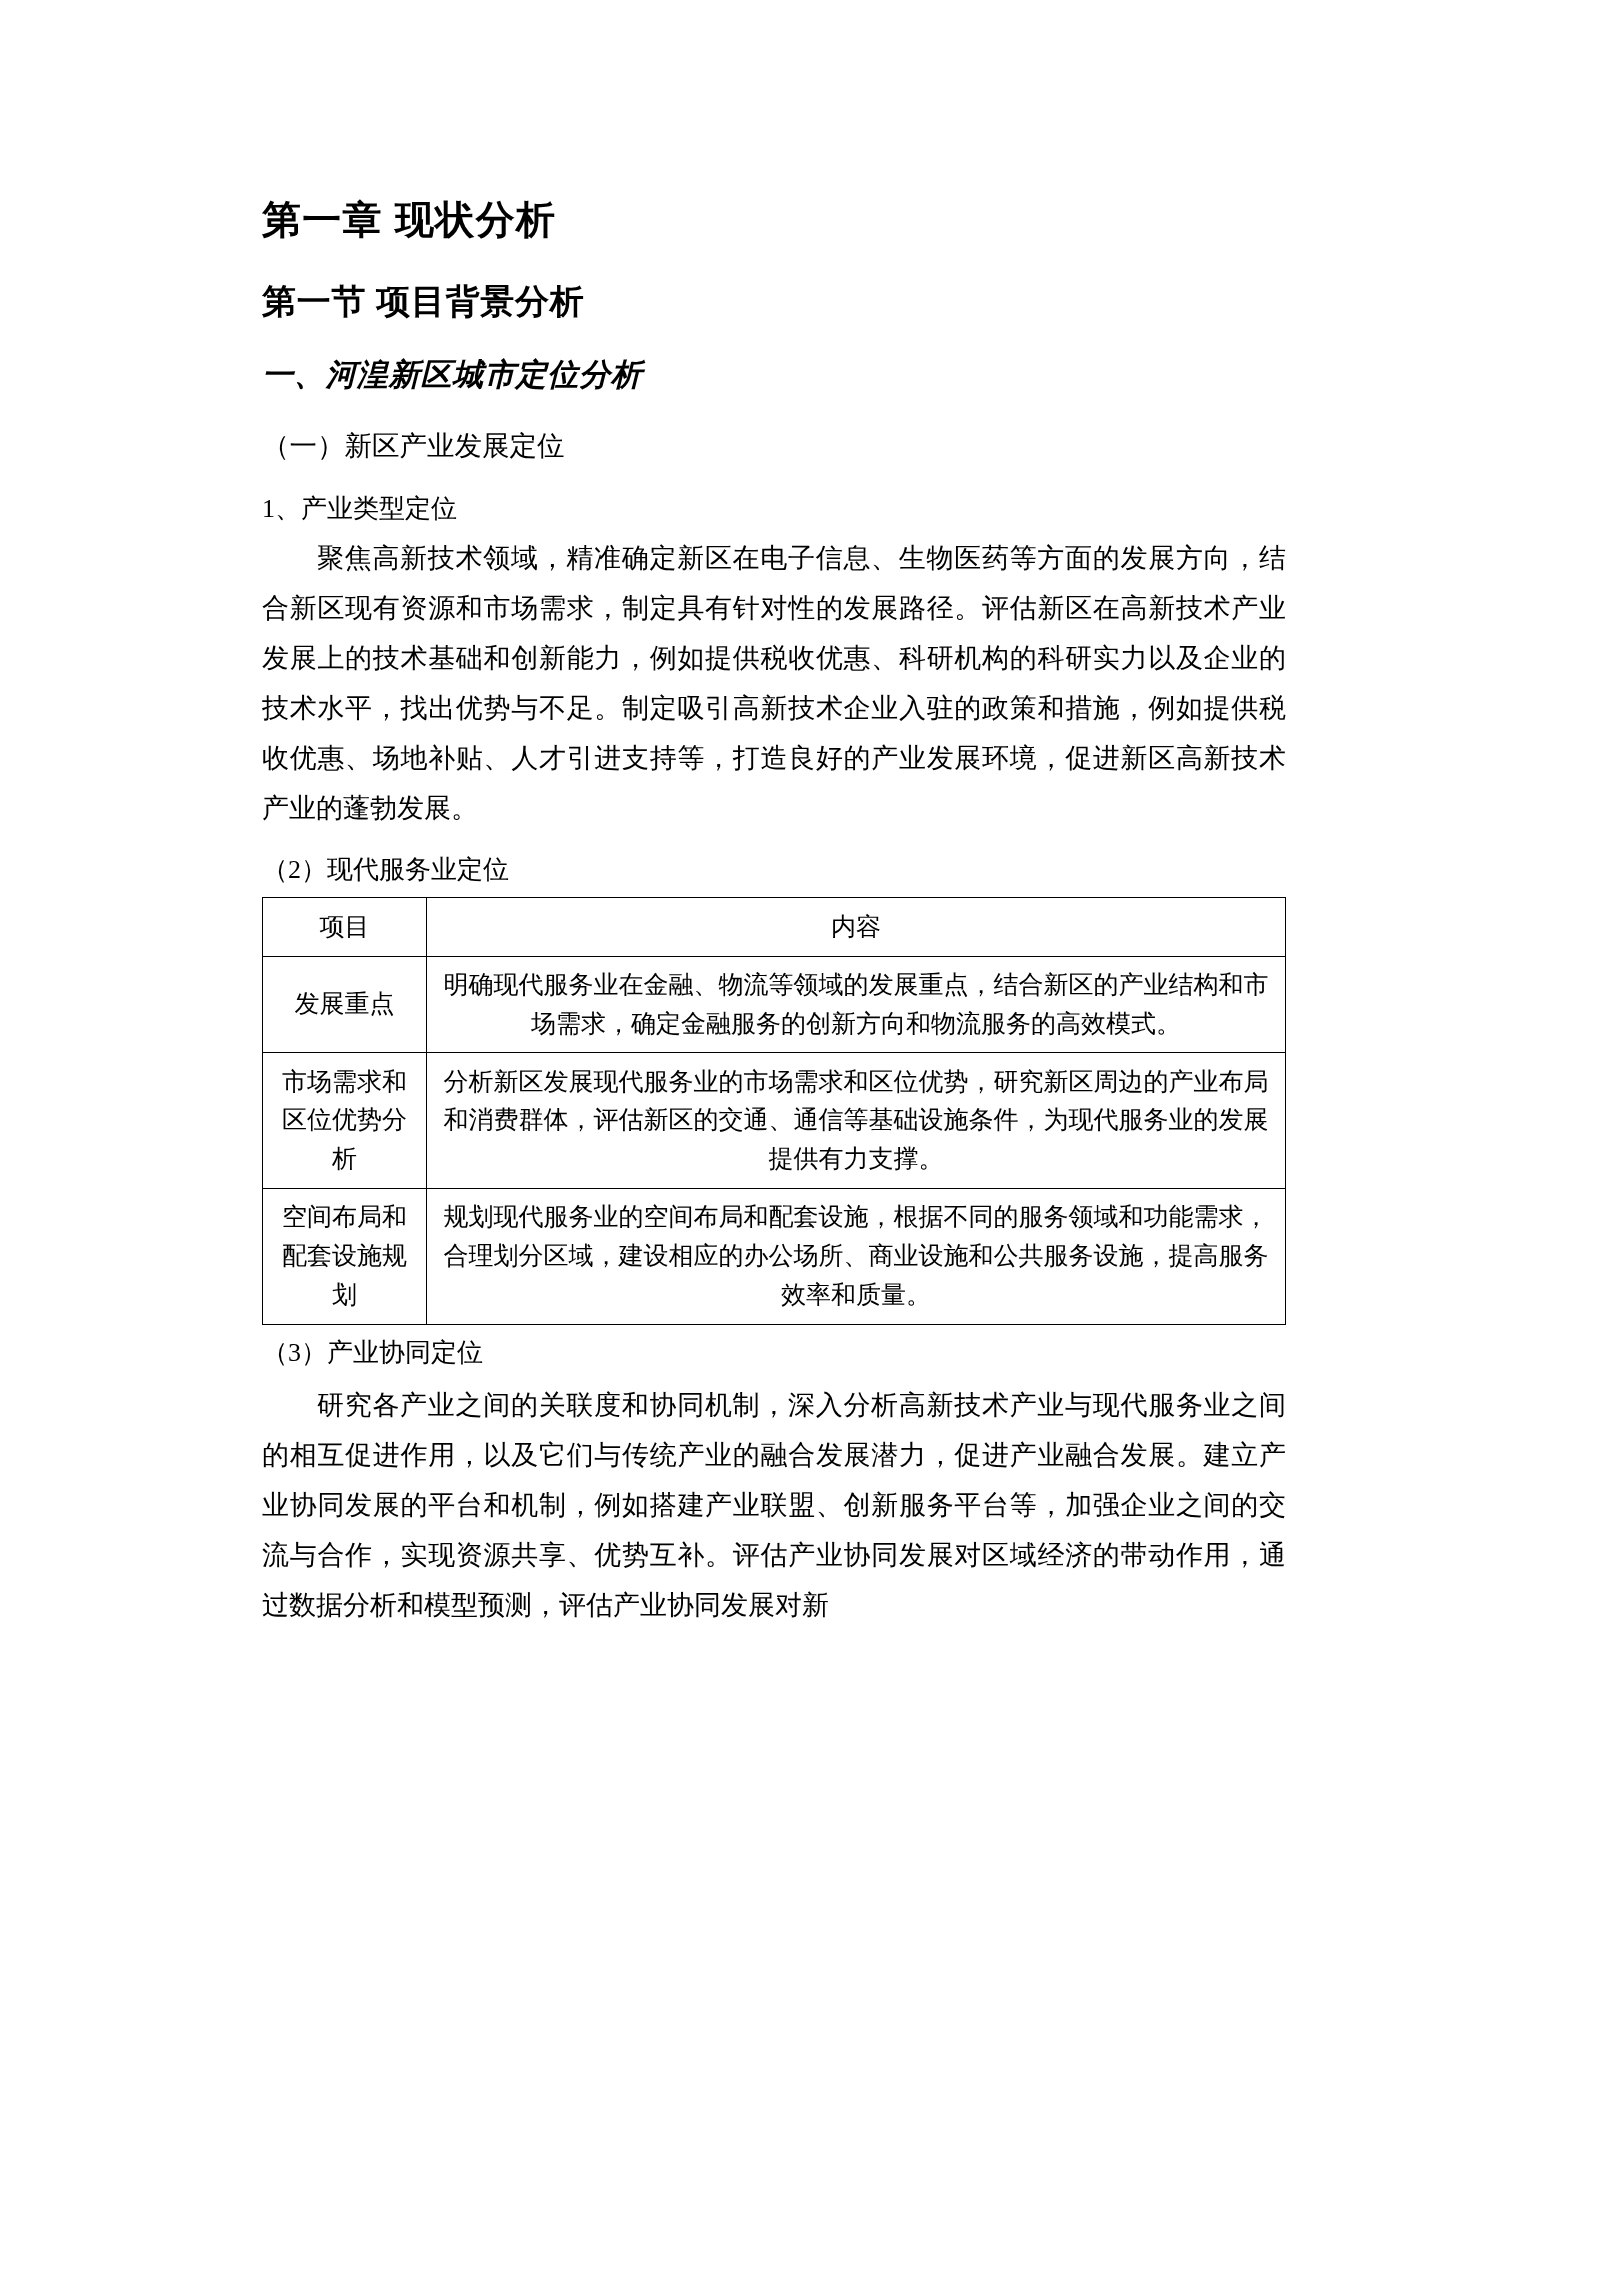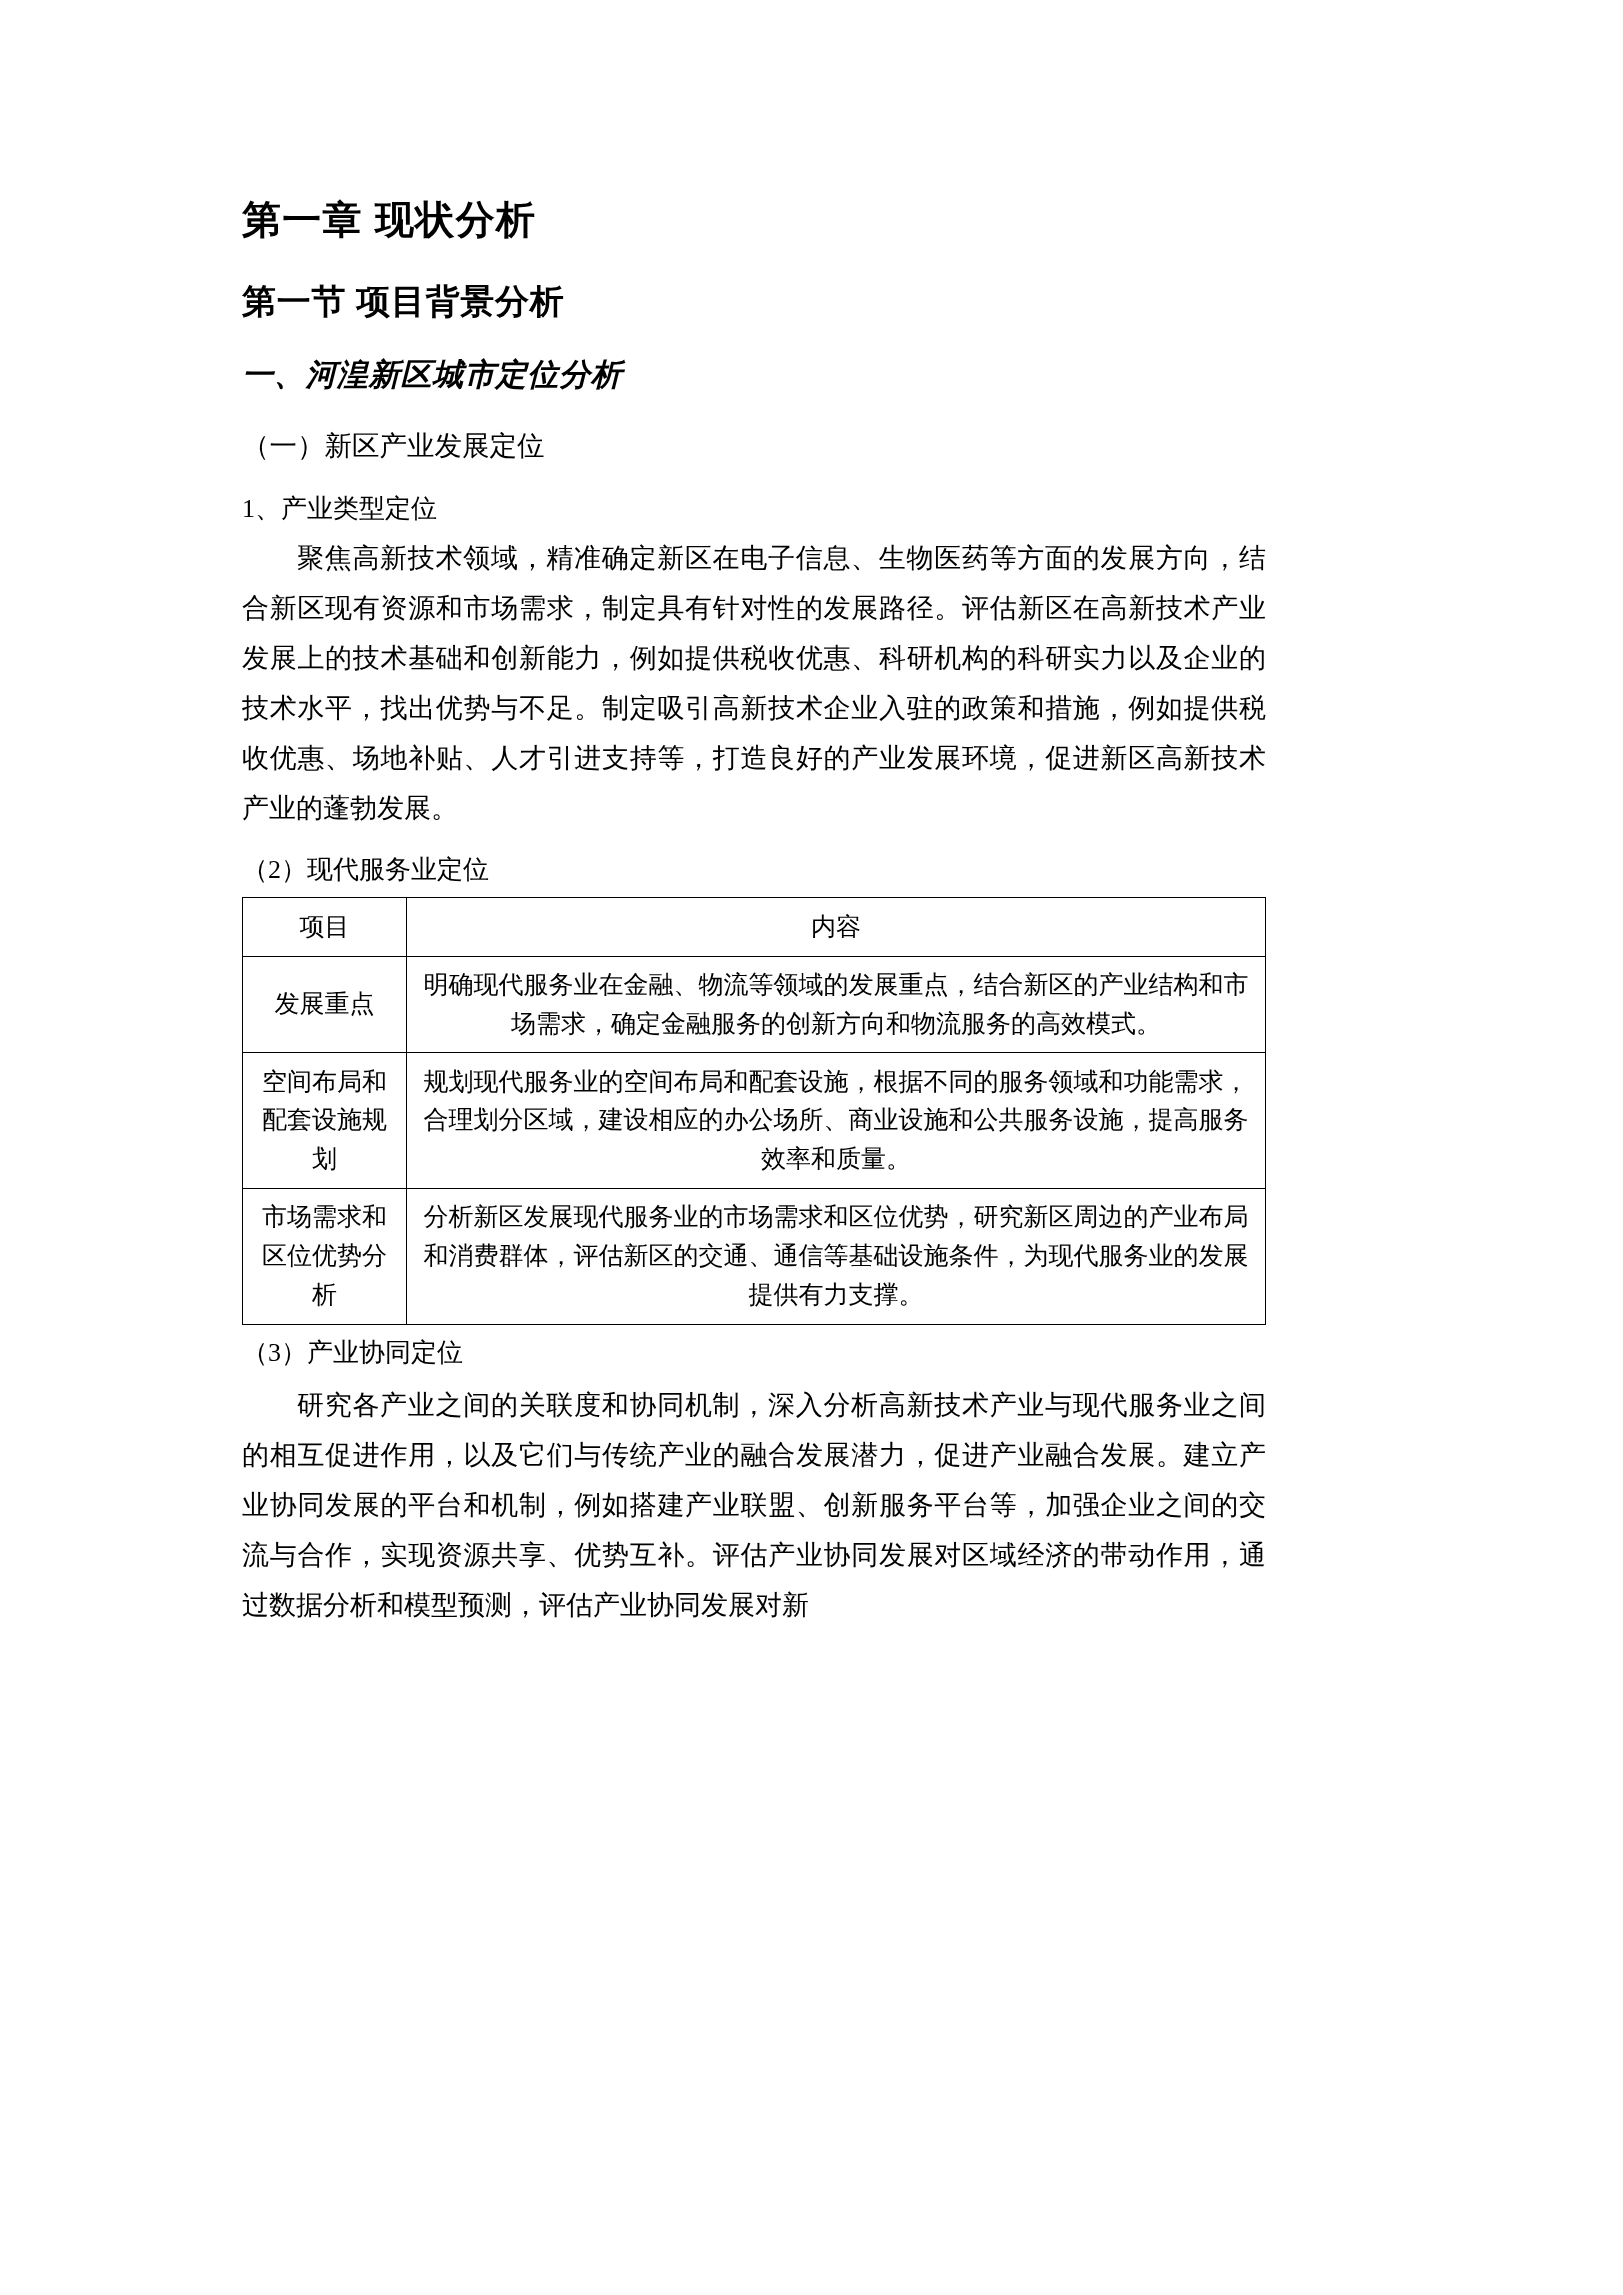--- a/index.html
+++ b/index.html
@@ -13,20 +13,21 @@
     font-family: "Liberation Serif", "DejaVu Serif", serif;
     color: #000000;
     -webkit-font-smoothing: antialiased;
   }
   .page {
     position: relative;
     width: 1482px;
     height: 2295px;
     box-sizing: border-box;
     padding: 196px 216px 0 242px;
+    margin-left: 20px;
   }
   .chapter-title {
     font-family: "Liberation Sans", "DejaVu Sans", sans-serif;
     font-size: 39px;
     font-weight: bold;
     letter-spacing: 1.3px;
     margin: 0 0 35px 0;
     line-height: 1.25;
   }
   .section-title {
@@ -131,26 +132,26 @@
     <tbody>
       <tr>
         <td class="col-item th-cell">项目</td>
         <td class="col-content centered th-cell">内容</td>
       </tr>
       <tr>
         <td class="col-item">发展重点</td>
         <td class="col-content centered">明确现代服务业在金融、物流等领域的发展重点，结合新区的产业结构和市场需求，确定金融服务的创新方向和物流服务的高效模式。</td>
       </tr>
       <tr>
+        <td class="col-item">市场需求和区位优势分析</td>
+        <td class="col-content centered">分析新区发展现代服务业的市场需求和区位优势，研究新区周边的产业布局和消费群体，评估新区的交通、通信等基础设施条件，为现代服务业的发展提供有力支撑。</td>
+      </tr>
+      <tr>
         <td class="col-item">空间布局和配套设施规划</td>
         <td class="col-content centered">规划现代服务业的空间布局和配套设施，根据不同的服务领域和功能需求，合理划分区域，建设相应的办公场所、商业设施和公共服务设施，提高服务效率和质量。</td>
-      </tr>
-      <tr>
-        <td class="col-item">市场需求和区位优势分析</td>
-        <td class="col-content centered">分析新区发展现代服务业的市场需求和区位优势，研究新区周边的产业布局和消费群体，评估新区的交通、通信等基础设施条件，为现代服务业的发展提供有力支撑。</td>
       </tr>
     </tbody>
   </table>
 
   <div class="level5-title">（3）产业协同定位</div>
 
   <p class="body-para">研究各产业之间的关联度和协同机制，深入分析高新技术产业与现代服务业之间的相互促进作用，以及它们与传统产业的融合发展潜力，促进产业融合发展。建立产业协同发展的平台和机制，例如搭建产业联盟、创新服务平台等，加强企业之间的交流与合作，实现资源共享、优势互补。评估产业协同发展对区域经济的带动作用，通过数据分析和模型预测，评估产业协同发展对新</p>
 
 </div>
 

